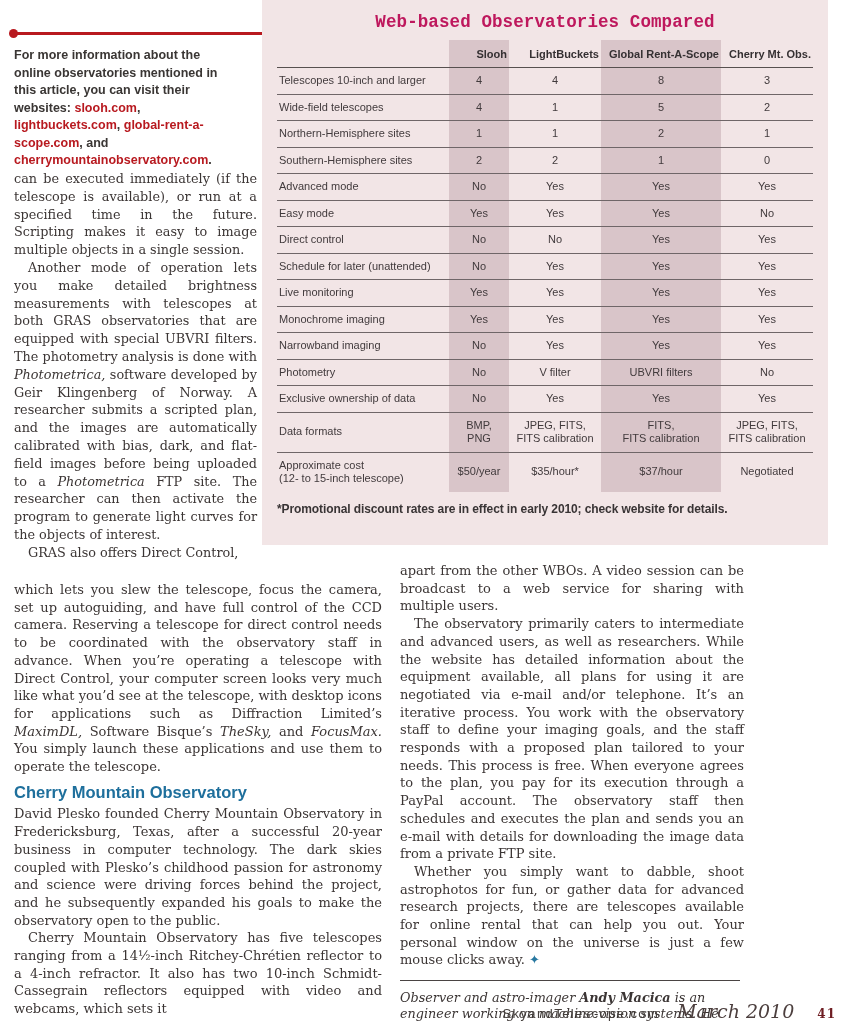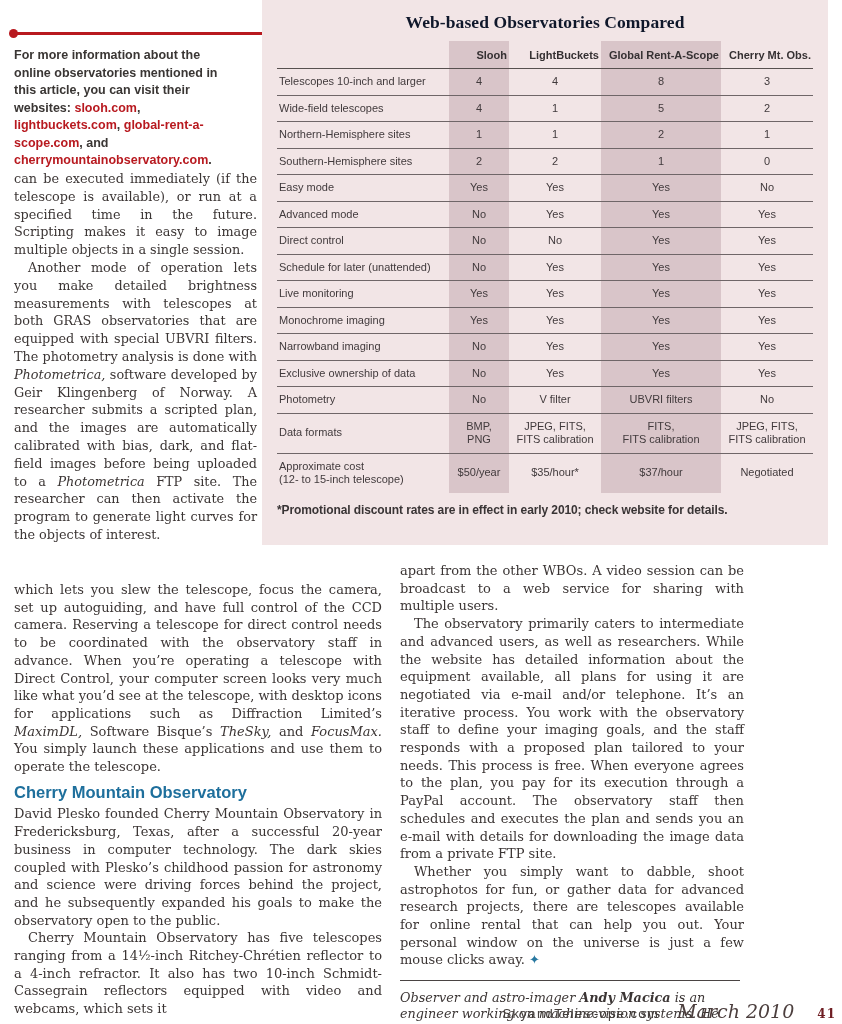--- a/index.html
+++ b/index.html
@@ -9,22 +9,22 @@
   
   .sidebar{position:absolute;left:12px;top:26px;width:250px;}
   .accent-rule{position:relative;border-top:3px solid #b8191f;width:250px;margin:6px 0 0 0;}
   .bullet{position:absolute;left:-3px;top:-6px;width:9px;height:9px;border-radius:50%;background:#b8191f;}
   .note{margin:12px 0 0 2px;width:224px;font-family:Liberation Sans, sans-serif;
         font-weight:bold;font-size:12.5px;line-height:17.5px;color:#3a3634;}
   .weblink{color:#b8191f;}
 
   
   .panel{position:absolute;left:262px;top:0;width:566px;height:545px;background:#f2e5e6;}
-  .panel h2{margin:12px 4px 0;text-align:center;font-family:Liberation Serif, serif;
-            font-size:17.5px;font-weight:bold;color:#0f172a;letter-spacing:0.1px;}
+  .panel h2{margin:12px 4px 0;text-align:center;font-family:Liberation Mono, monospace;
+            font-size:17.5px;font-weight:bold;color:#be185d;letter-spacing:0.1px;}
   .panel table{border-collapse:collapse;table-layout:fixed;margin:8px auto 0;width:536px;}
   col.c0{width:172px}col.c1{width:60px}col.c2{width:92px}col.c3{width:120px}col.c4{width:92px}
   col.hl{background:#d9c5c9;}
   .panel th{font-family:"Liberation Sans",sans-serif;font-size:11px;font-weight:bold;color:#353032;
             padding:8px 2px 7px;border-bottom:1.5px solid #57504f;text-align:right;}
   .panel th.corner{border-bottom:1.5px solid #57504f;}
   .panel td{font-family:"Liberation Sans",sans-serif;font-size:11px;color:#413a3c;
             padding:6px 2px;border-bottom:1px solid #6f6668;text-align:center;
             white-space:pre-line;vertical-align:middle;line-height:13.5px;}
   .panel td.label{text-align:left;}
@@ -108,34 +108,34 @@
             <td>1</td>
           </tr>
           <tr>
             <td class="label">Southern-Hemisphere sites</td>
             <td>2</td>
             <td>2</td>
             <td>1</td>
             <td>0</td>
           </tr>
           <tr>
+            <td class="label">Advanced mode</td>
+            <td>No</td>
+            <td>Yes</td>
+            <td>Yes</td>
+            <td>Yes</td>
+          </tr>
+          <tr>
             <td class="label">Easy mode</td>
             <td>Yes</td>
             <td>Yes</td>
             <td>Yes</td>
             <td>No</td>
           </tr>
           <tr>
-            <td class="label">Advanced mode</td>
-            <td>No</td>
-            <td>Yes</td>
-            <td>Yes</td>
-            <td>Yes</td>
-          </tr>
-          <tr>
             <td class="label">Direct control</td>
             <td>No</td>
             <td>No</td>
             <td>Yes</td>
             <td>Yes</td>
           </tr>
           <tr>
             <td class="label">Schedule for later (unattended)</td>
             <td>No</td>
             <td>Yes</td>
@@ -151,38 +151,38 @@
           </tr>
           <tr>
             <td class="label">Monochrome imaging</td>
             <td>Yes</td>
             <td>Yes</td>
             <td>Yes</td>
             <td>Yes</td>
           </tr>
           <tr>
             <td class="label">Narrowband imaging</td>
-            <td>No</td>
-            <td>Yes</td>
-            <td>Yes</td>
-            <td>Yes</td>
-          </tr>
-          <tr>
-            <td class="label">Exclusive ownership of data</td>
             <td>No</td>
             <td>Yes</td>
             <td>Yes</td>
             <td>Yes</td>
           </tr>
           <tr>
             <td class="label">Photometry</td>
             <td>No</td>
             <td>V filter</td>
             <td>UBVRI filters</td>
             <td>No</td>
+          </tr>
+          <tr>
+            <td class="label">Exclusive ownership of data</td>
+            <td>No</td>
+            <td>Yes</td>
+            <td>Yes</td>
+            <td>Yes</td>
           </tr>
           <tr>
             <td class="label">Data formats</td>
             <td>BMP,
 PNG</td>
             <td>JPEG, FITS,
 FITS calibration</td>
             <td>FITS,
 FITS calibration</td>
             <td>JPEG, FITS,
@@ -197,20 +197,21 @@
             <td>Negotiated</td>
           </tr>
         </tbody>
     </table>
     <p class="footnote">*Promotional discount rates are in effect in early 2010; check website for details.</p>
   </section>
 
   <div class="col-narrow">
       <p>can be executed immediately (if the telescope is available), or run at a specified time in the future. Scripting makes it easy to image multiple objects in a single session.</p>
       <p class="indent">Another mode of operation lets you make detailed brightness measurements with telescopes at both GRAS observatories that are equipped with special UBVRI filters. The photometry analysis is done with <em>Photometrica,</em> software developed by Geir Klingenberg of Norway. A researcher submits a scripted plan, and the images are automatically calibrated with bias, dark, and flat-field images before being uploaded to a <em>Photometrica</em> FTP site. The researcher can then activate the program to generate light curves for the objects of interest.</p>
+      <p class="indent">GRAS also offers Direct Control,</p>
     </div>
 
   <div class="bottom-left">
     <div>
         <p>which lets you slew the telescope, focus the camera, set up autoguiding, and have full control of the CCD camera. Reserving a telescope for direct control needs to be coordinated with the observatory staff in advance. When you’re operating a telescope with Direct Control, your computer screen looks very much like what you’d see at the telescope, with desktop icons for applications such as Diffraction Limited’s <em>MaximDL,</em> Software Bisque’s <em>TheSky,</em> and <em>FocusMax.</em> You simply launch these applications and use them to operate the telescope.</p>
       </div>
     <h3>Cherry Mountain Observatory</h3>
     <div>
         <p>David Plesko founded Cherry Mountain Observatory in Fredericksburg, Texas, after a successful 20-year business in computer technology. The dark skies coupled with Plesko’s childhood passion for astronomy and science were driving forces behind the project, and he subsequently expanded his goals to make the observatory open to the public.</p>
         <p class="indent">Cherry Mountain Observatory has five telescopes ranging from a 14½-inch Ritchey-Chrétien reflector to a 4-inch refractor. It also has two 10-inch Schmidt-Cassegrain reflectors equipped with video and webcams, which sets it</p>

